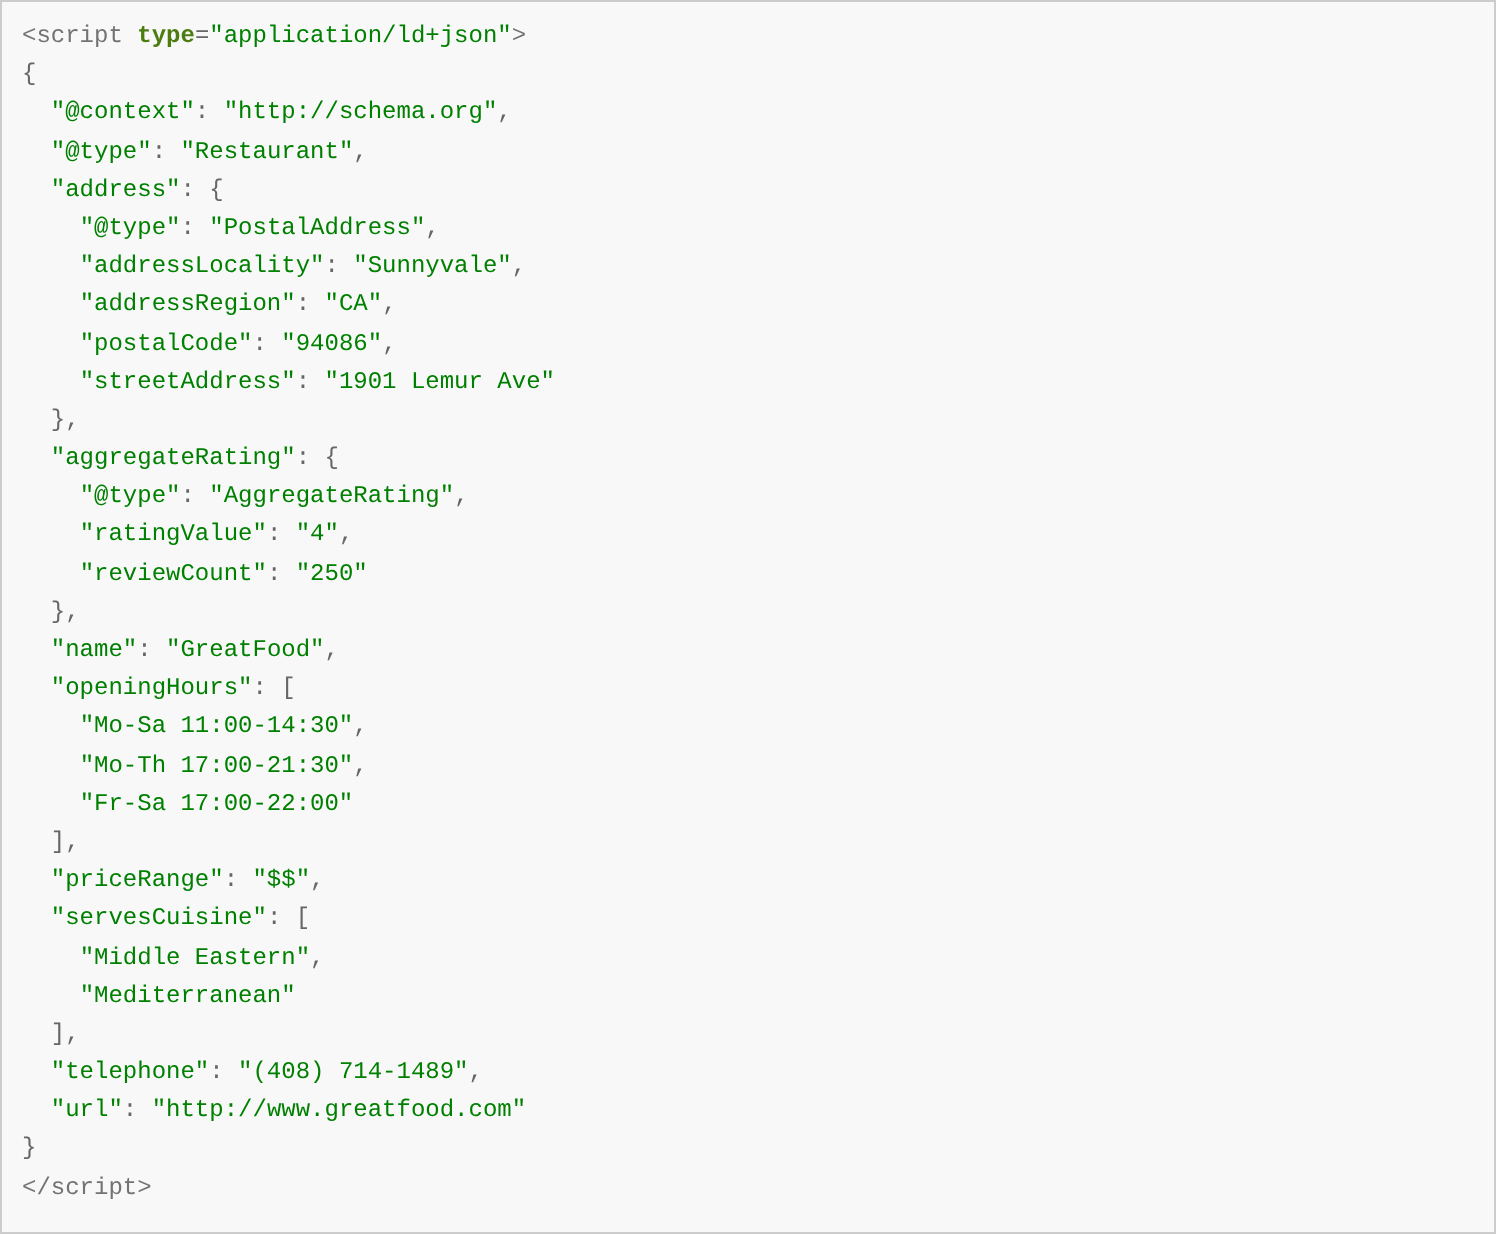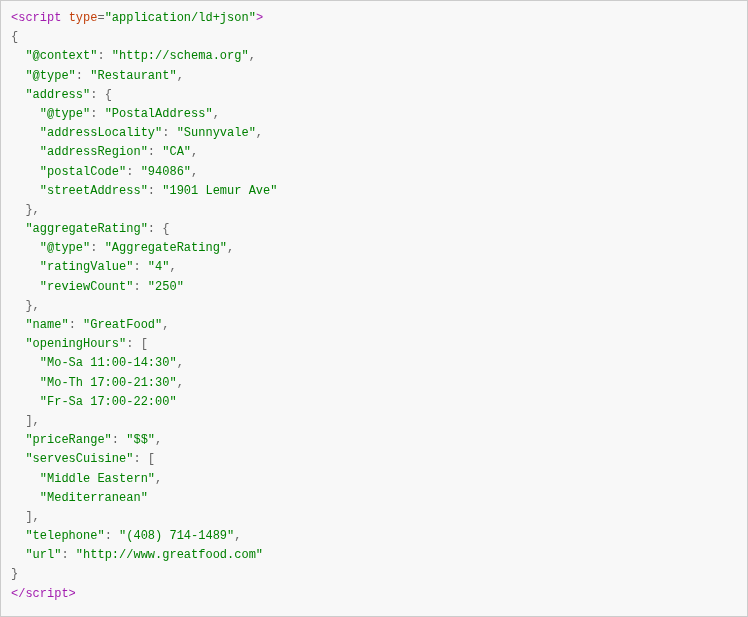--- a/index.html
+++ b/index.html
@@ -13,22 +13,22 @@
   .code-block {
     width: 748px;
     height: 617px;
     box-sizing: border-box;
     border: 1px solid #cccccc;
     background: #f8f8f8;
     padding: 8px 10px;
     white-space: pre;
     overflow: hidden;
   }
-  .tag { color: #a21caf; }
-  .attr-name { color: #c2410c; }
+  .tag { color: #737373; }
+  .attr-name { color: #4d7c0f; font-weight: bold; }
   .attr-val { color: #008000; }
   .punct { color: #666666; }
   .key { color: #008000; }
   .str { color: #008000; }
   .brace { color: #666666; }
 </style>
 </head>
 <body>
 
 <div class="code-block" id="code-container"><div><span class="tag">&lt;script</span><span class="plain"> </span><span class="attr-name">type</span><span class="punct">=</span><span class="attr-val">"application/ld+json"</span><span class="tag">&gt;</span></div><div><span class="brace">{</span></div><div><span class="plain">  </span><span class="key">"@context"</span><span class="punct">: </span><span class="str">"http://schema.org"</span><span class="punct">,</span></div><div><span class="plain">  </span><span class="key">"@type"</span><span class="punct">: </span><span class="str">"Restaurant"</span><span class="punct">,</span></div><div><span class="plain">  </span><span class="key">"address"</span><span class="punct">: </span><span class="brace">{</span></div><div><span class="plain">    </span><span class="key">"@type"</span><span class="punct">: </span><span class="str">"PostalAddress"</span><span class="punct">,</span></div><div><span class="plain">    </span><span class="key">"addressLocality"</span><span class="punct">: </span><span class="str">"Sunnyvale"</span><span class="punct">,</span></div><div><span class="plain">    </span><span class="key">"addressRegion"</span><span class="punct">: </span><span class="str">"CA"</span><span class="punct">,</span></div><div><span class="plain">    </span><span class="key">"postalCode"</span><span class="punct">: </span><span class="str">"94086"</span><span class="punct">,</span></div><div><span class="plain">    </span><span class="key">"streetAddress"</span><span class="punct">: </span><span class="str">"1901 Lemur Ave"</span></div><div><span class="plain">  </span><span class="brace">}</span><span class="punct">,</span></div><div><span class="plain">  </span><span class="key">"aggregateRating"</span><span class="punct">: </span><span class="brace">{</span></div><div><span class="plain">    </span><span class="key">"@type"</span><span class="punct">: </span><span class="str">"AggregateRating"</span><span class="punct">,</span></div><div><span class="plain">    </span><span class="key">"ratingValue"</span><span class="punct">: </span><span class="str">"4"</span><span class="punct">,</span></div><div><span class="plain">    </span><span class="key">"reviewCount"</span><span class="punct">: </span><span class="str">"250"</span></div><div><span class="plain">  </span><span class="brace">}</span><span class="punct">,</span></div><div><span class="plain">  </span><span class="key">"name"</span><span class="punct">: </span><span class="str">"GreatFood"</span><span class="punct">,</span></div><div><span class="plain">  </span><span class="key">"openingHours"</span><span class="punct">: </span><span class="brace">[</span></div><div><span class="plain">    </span><span class="str">"Mo-Sa 11:00-14:30"</span><span class="punct">,</span></div><div><span class="plain">    </span><span class="str">"Mo-Th 17:00-21:30"</span><span class="punct">,</span></div><div><span class="plain">    </span><span class="str">"Fr-Sa 17:00-22:00"</span></div><div><span class="plain">  </span><span class="brace">]</span><span class="punct">,</span></div><div><span class="plain">  </span><span class="key">"priceRange"</span><span class="punct">: </span><span class="str">"$$"</span><span class="punct">,</span></div><div><span class="plain">  </span><span class="key">"servesCuisine"</span><span class="punct">: </span><span class="brace">[</span></div><div><span class="plain">    </span><span class="str">"Middle Eastern"</span><span class="punct">,</span></div><div><span class="plain">    </span><span class="str">"Mediterranean"</span></div><div><span class="plain">  </span><span class="brace">]</span><span class="punct">,</span></div><div><span class="plain">  </span><span class="key">"telephone"</span><span class="punct">: </span><span class="str">"(408) 714-1489"</span><span class="punct">,</span></div><div><span class="plain">  </span><span class="key">"url"</span><span class="punct">: </span><span class="str">"http://www.greatfood.com"</span></div><div><span class="brace">}</span></div><div><span class="tag">&lt;/scr</span><span class="tag">ipt&gt;</span></div></div>

